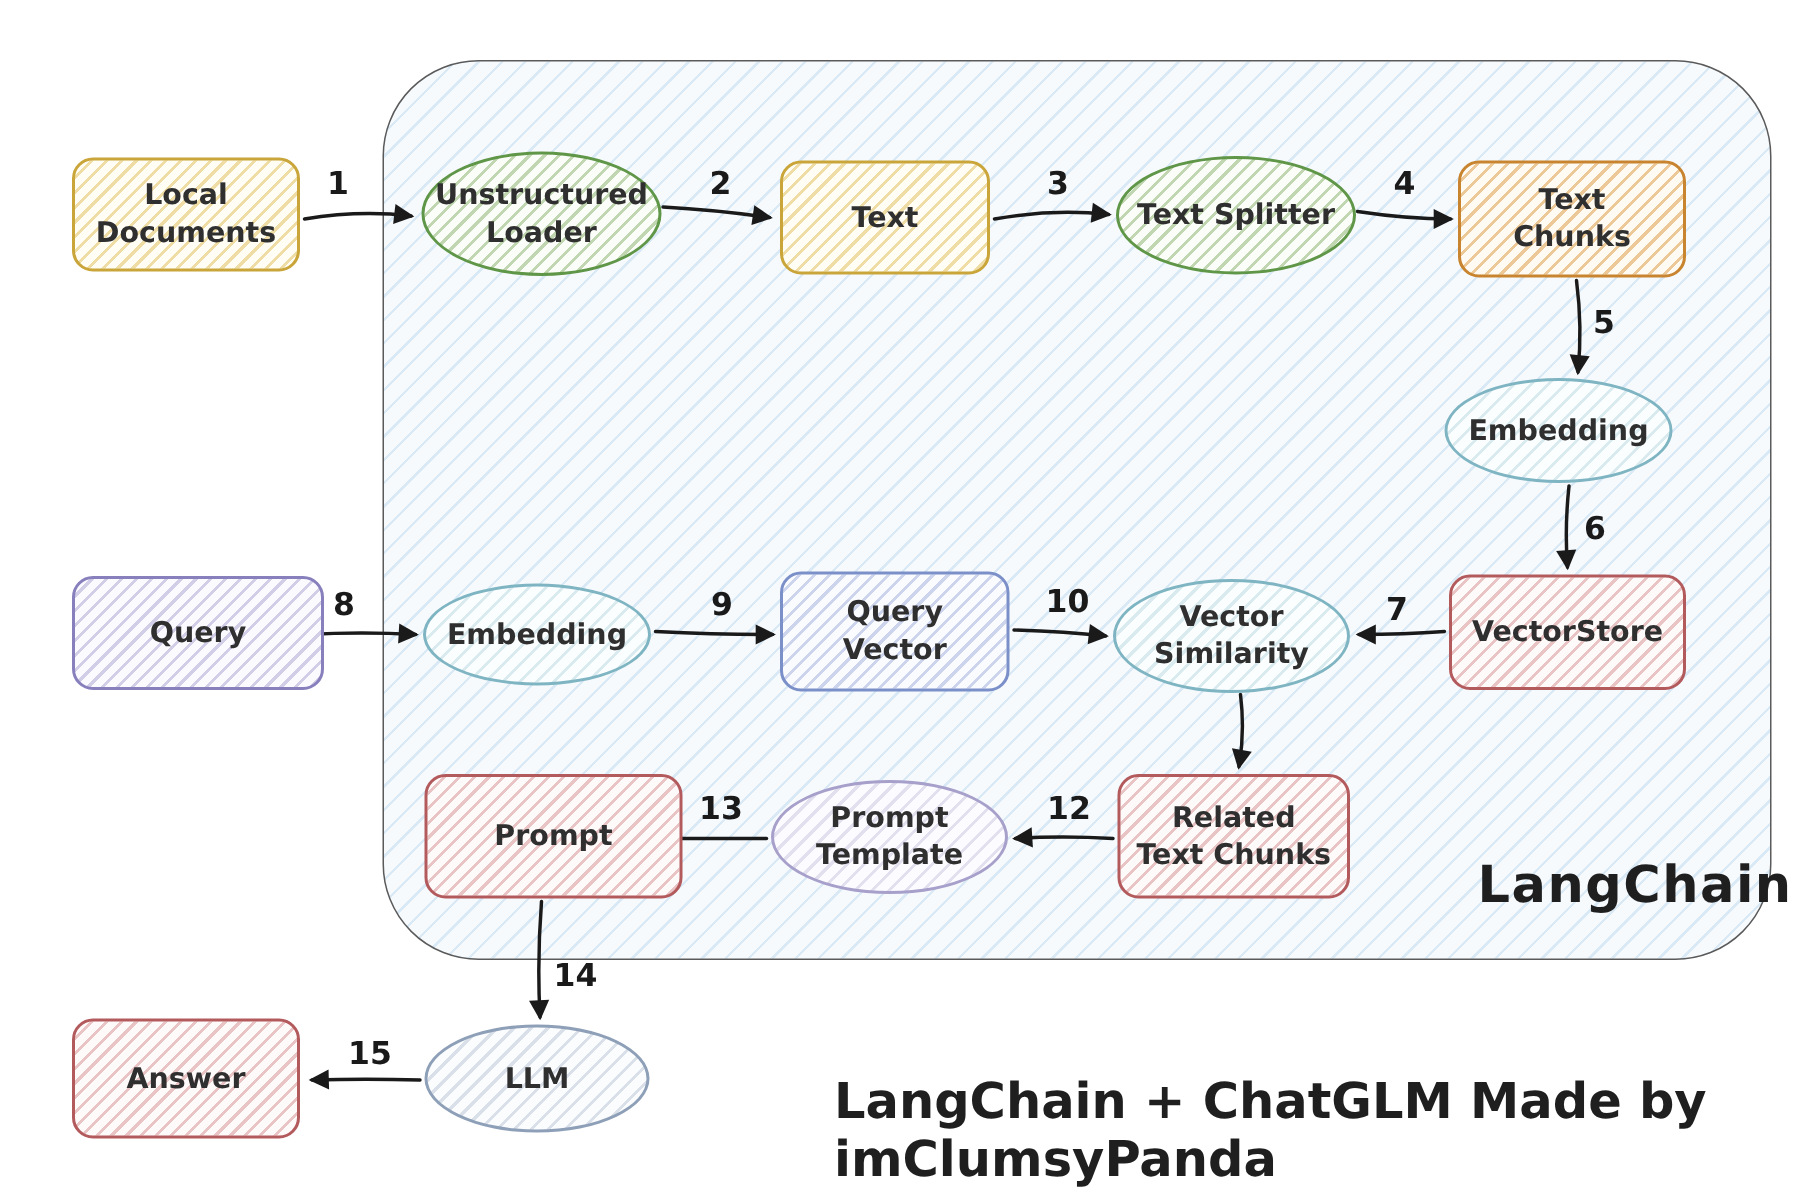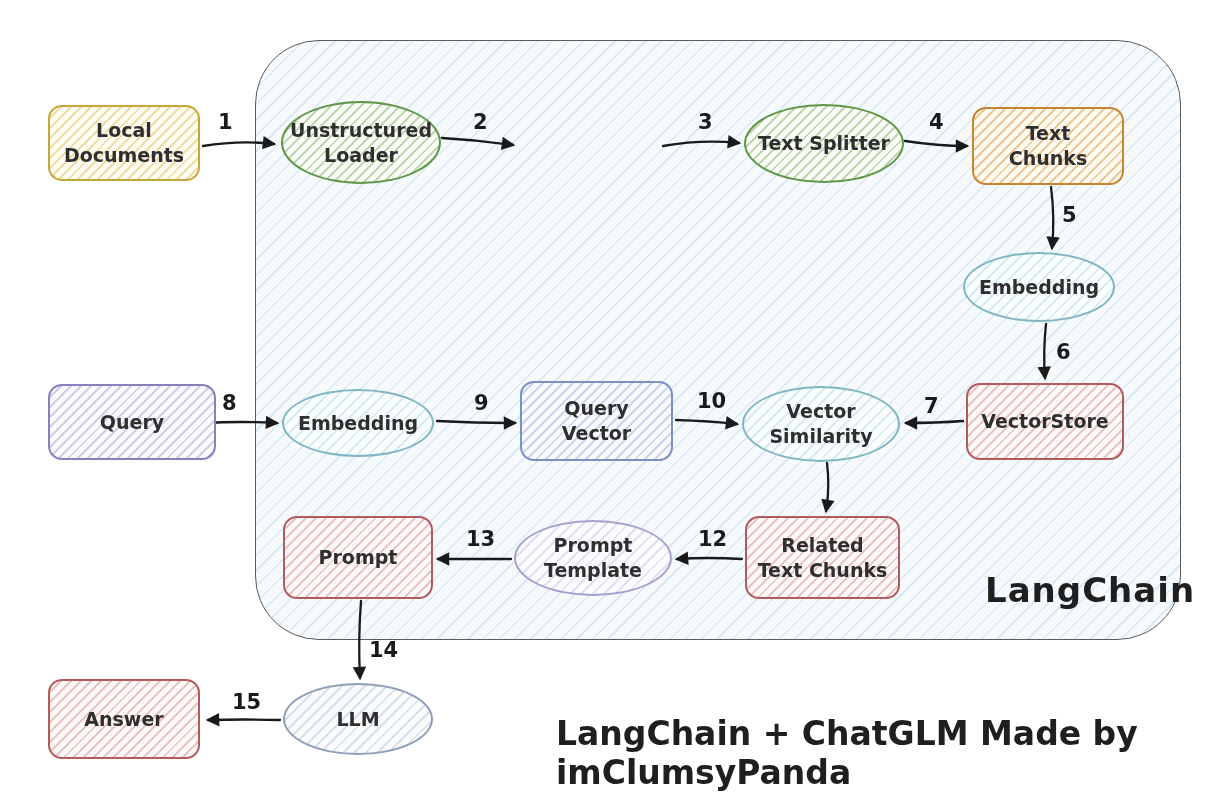--- a/index.html
+++ b/index.html
@@ -96,20 +96,23 @@
   <div class="edge-label" style="left:466px;  top:527px;">13</div>
   <div class="edge-label" style="left:369px;  top:638px;">14</div>
   <div class="edge-label" style="left:232px;  top:690px;">15</div>
 
   <div class="node rect c-yellow" style="left:48px;  top:105px; width:152px; height:76px;">
       <span>Local Documents</span>
     </div>
   <div class="node ellipse c-green" style="left:281px; top:101px; width:160px; height:83px;">
       <span>Unstructured Loader</span>
     </div>
+  <div class="node rect c-yellow" style="left:520px; top:107px; width:140px; height:76px;">
+      <span>Text</span>
+    </div>
   <div class="node ellipse c-green" style="left:744px; top:104px; width:160px; height:79px;">
       <span>Text Splitter</span>
     </div>
   <div class="node rect c-orange" style="left:972px; top:107px; width:152px; height:78px;">
       <span>Text Chunks</span>
     </div>
   <div class="node ellipse c-teal" style="left:963px; top:252px; width:152px; height:70px;">
       <span>Embedding</span>
     </div>
   <div class="node rect c-red" style="left:966px; top:383px; width:158px; height:77px;">
@@ -126,21 +129,21 @@
     </div>
   <div class="node ellipse c-teal" style="left:742px; top:386px; width:158px; height:76px;">
       <span>Vector Similarity</span>
     </div>
   <div class="node rect c-red" style="left:745px; top:516px; width:155px; height:83px;">
       <span>Related Text Chunks</span>
     </div>
   <div class="node ellipse c-lavender" style="left:514px; top:520px; width:158px; height:76px;">
       <span>Prompt Template</span>
     </div>
-  <div class="node rect c-red" style="left:283px; top:516px; width:150px; height:83px;">
+  <div class="node rect c-red" style="left:283px; top:516px; width:172px; height:83px;">
       <span>Prompt</span>
     </div>
   <div class="node ellipse c-grayblue" style="left:283px; top:683px; width:150px; height:72px;">
       <span>LLM</span>
     </div>
   <div class="node rect c-red" style="left:48px;  top:679px; width:152px; height:80px;">
       <span>Answer</span>
     </div>
 
   <div class="caption">LangChain + ChatGLM Made by imClumsyPanda</div>

